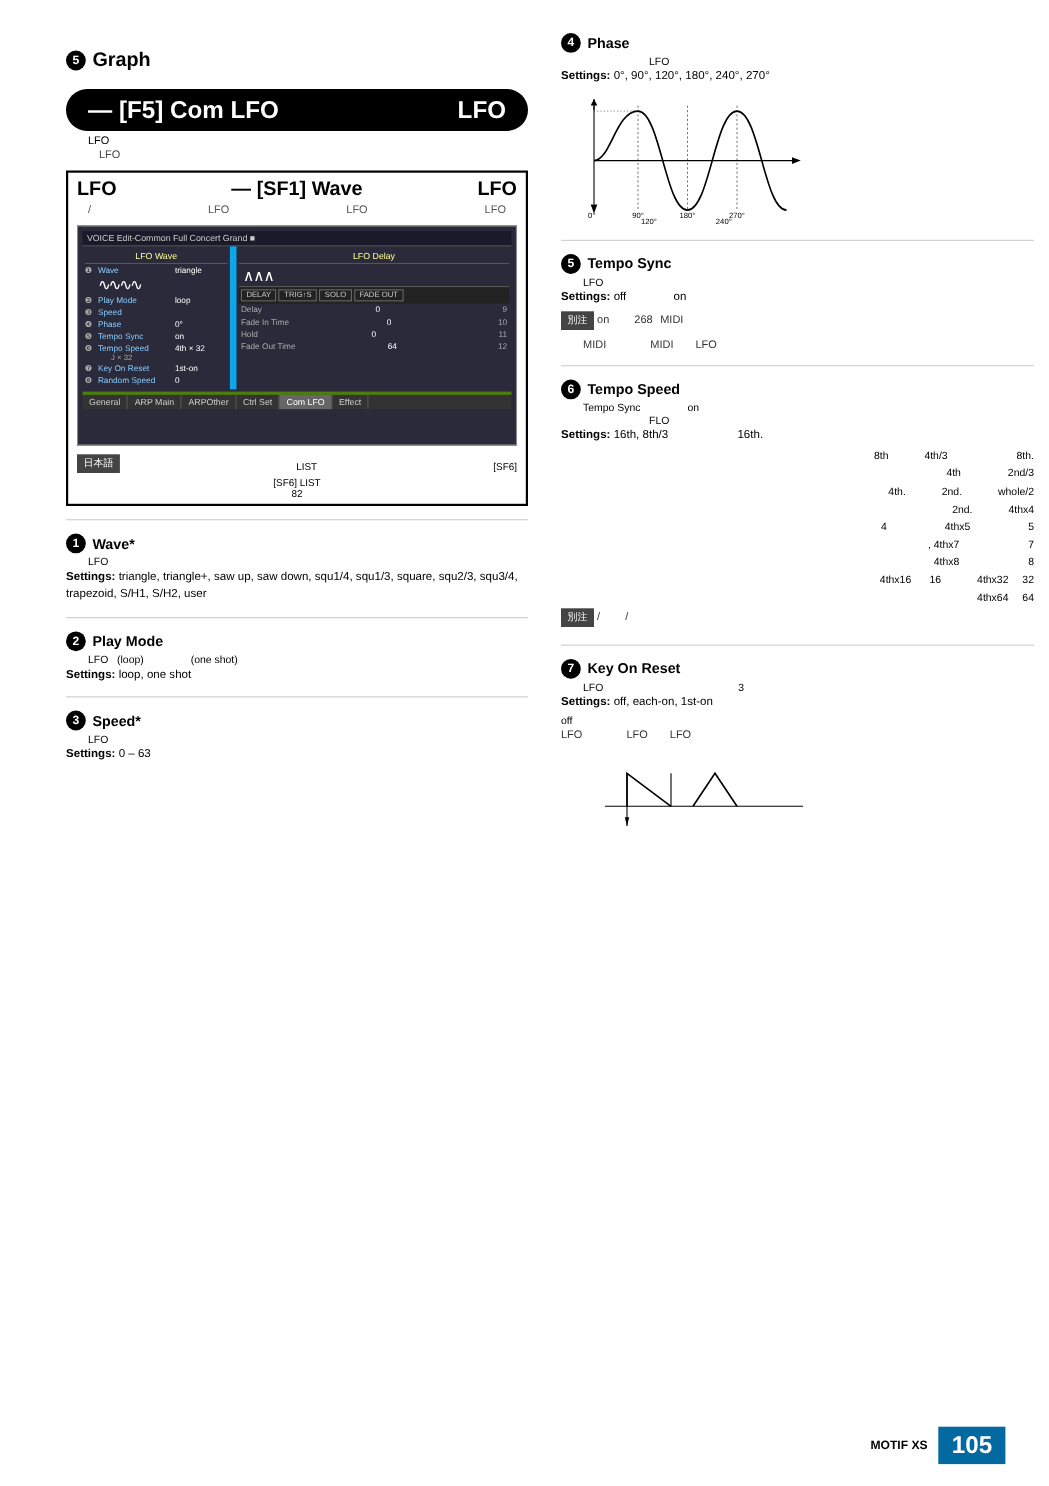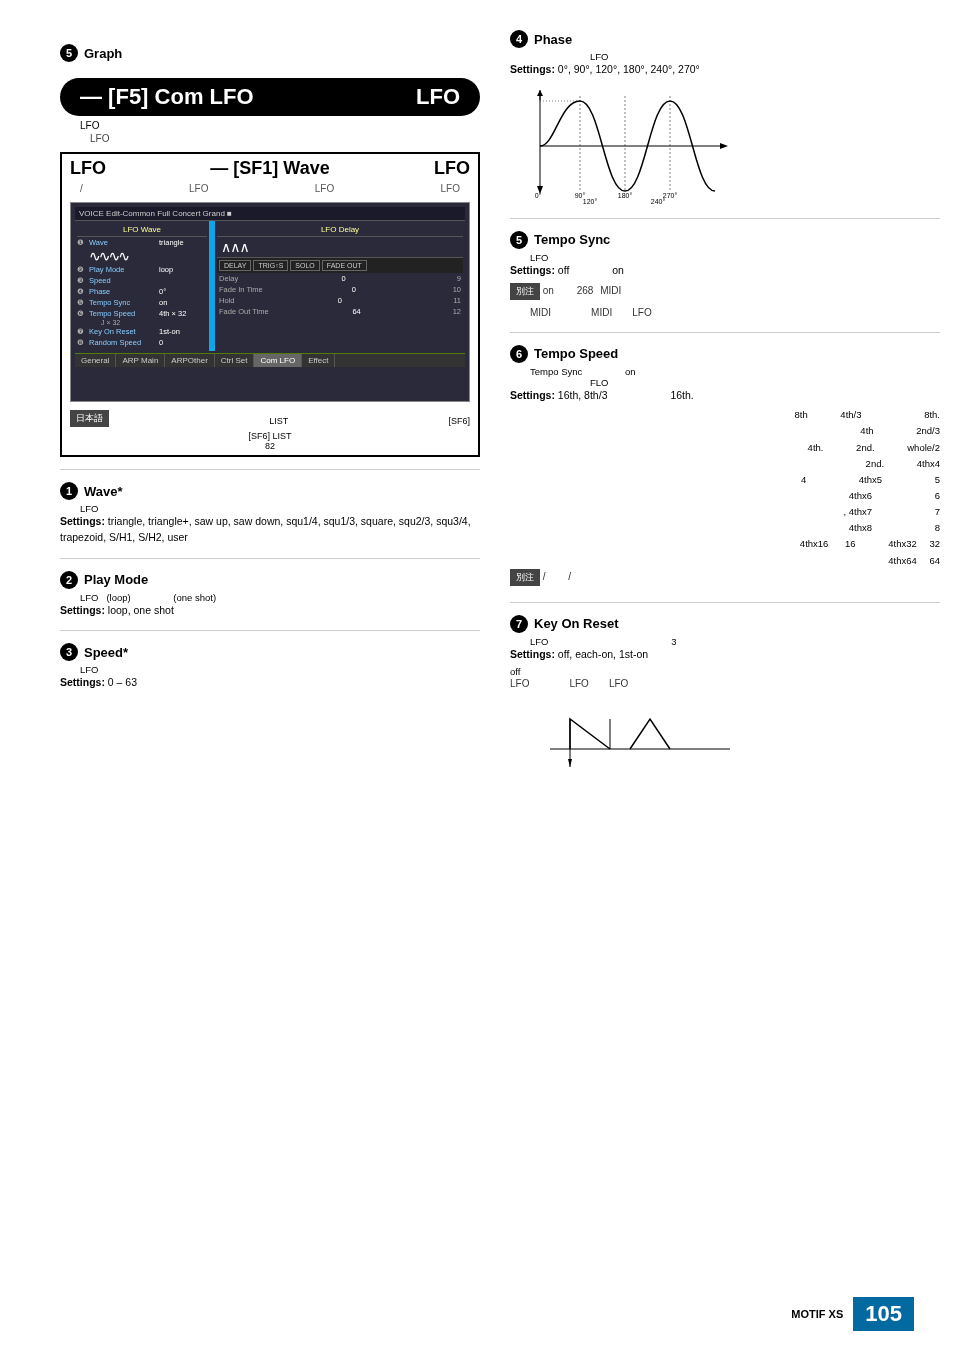--- a/index.html
+++ b/index.html
@@ -79,21 +79,21 @@
       border-radius: 50%;
       display: flex;
       align-items: center;
       justify-content: center;
       font-size: 11px;
       font-weight: bold;
       flex-shrink: 0;
     }
 
     .section-title {
-      font-size: 13px;
+      font-size: 18px;
       font-weight: bold;
     }
 
     
     .graph-section {
       margin-bottom: 16px;
     }
 
     .graph-title-bar {
       background: #000;
@@ -239,21 +239,21 @@
     }
 
     .small-text {
       font-size: 9.5px;
     }
 
     .screen-tabs {
       display: flex;
       font-size: 8px;
       background: #333;
-      border-top: 1px solid #4d7c0f;
+      border-top: 3px solid #4d7c0f;
       margin-top: 2px;
     }
 
     .screen-tab {
       padding: 2px 6px;
       color: #ccc;
       border-right: 1px solid #555;
     }
 
     .screen-tab.active {
@@ -631,24 +631,20 @@
           <div>
             <span style="margin-left:50px;">2nd.</span>
             <span style="margin-left:30px;">4thx4</span>
           </div>
           <div>
             <span>4</span>
             <span style="margin-left:50px;">4thx5</span>
             <span style="margin-left:50px;">5</span>
           </div>
           <div>
-            <span style="margin-left:20px;">4thx6</span>
-            <span style="margin-left:60px;">6</span>
-          </div>
-          <div>
             <span style="margin-left:10px;">, 4thx7</span>
             <span style="margin-left:60px;">7</span>
           </div>
           <div>
             <span>4thx8</span>
             <span style="margin-left:60px;">8</span>
           </div>
           <div>
             <span>4thx16</span>
             <span style="margin-left:14px;">16</span>

